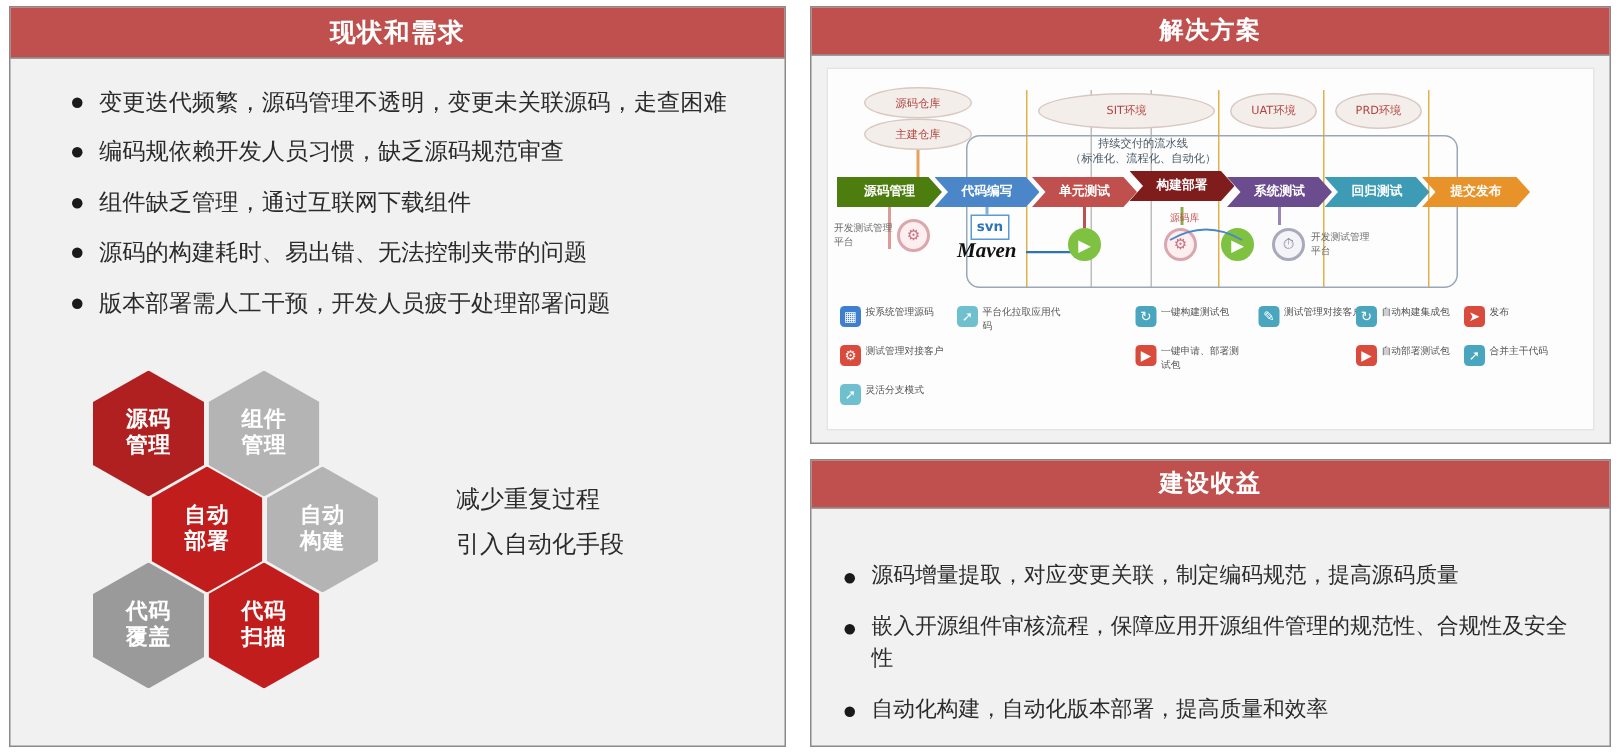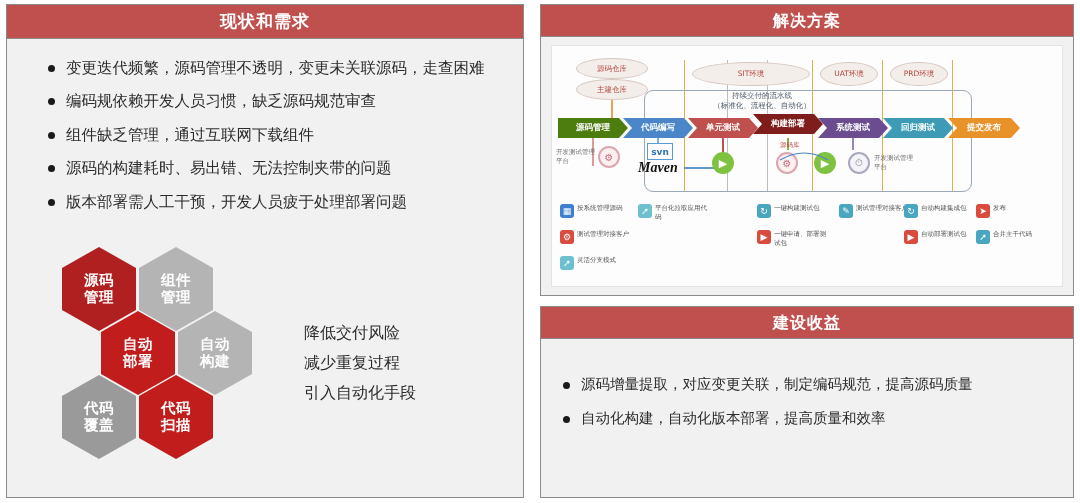--- a/index.html
+++ b/index.html
@@ -237,21 +237,20 @@
           <span>代码</span>
           <span>覆盖</span>
         </div>
         <div class="hex hex-red2" style="left:95px; top:134px;">
           <span>代码</span>
           <span>扫描</span>
         </div>
       </div>
 
       <div id="gain-list">
-        <div>降低交付风险</div>
         <div>减少重复过程</div>
         <div>引入自动化手段</div>
       </div>
 
     </div>
   </section>
 
   <section class="panel" id="panel-solution">
     <div class="panel-header">解决方案</div>
     <div class="panel-body">
@@ -367,18 +366,19 @@
 
       </div>
     </div>
   </section>
 
   <section class="panel" id="panel-benefit">
     <div class="panel-header">建设收益</div>
     <div class="panel-body">
       <ul class="bullets">
         <li>源码增量提取，对应变更关联，制定编码规范，提高源码质量</li>
+        <li>嵌入开源组件审核流程，保障应用开源组件管理的规范性、合规性及安全性</li>
         <li>自动化构建，自动化版本部署，提高质量和效率</li>
       </ul>
     </div>
   </section>
 
 </div>
 
 </body></html>

